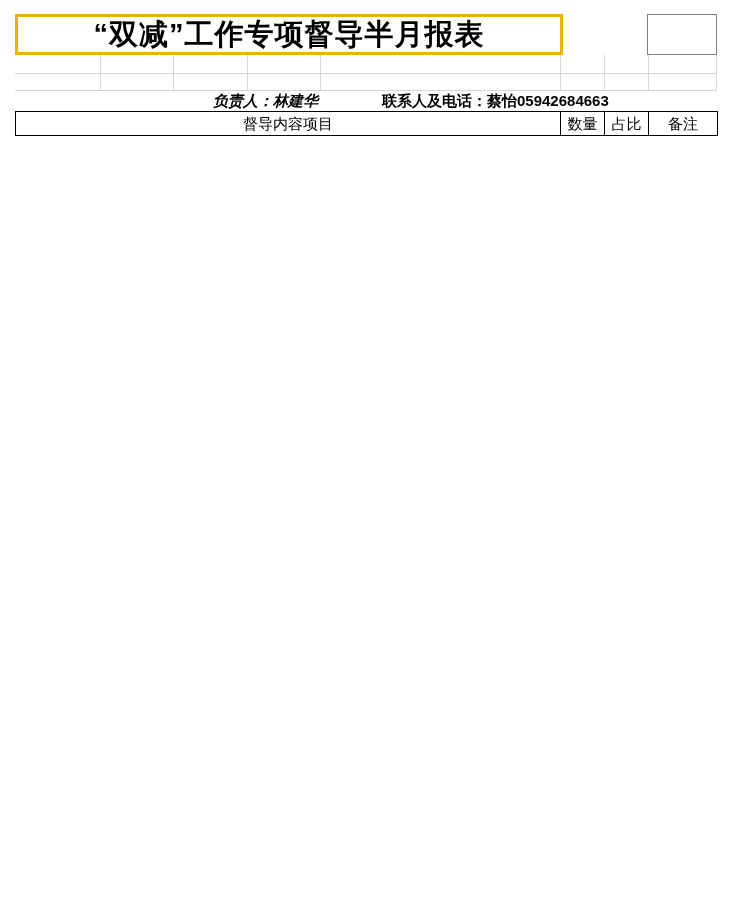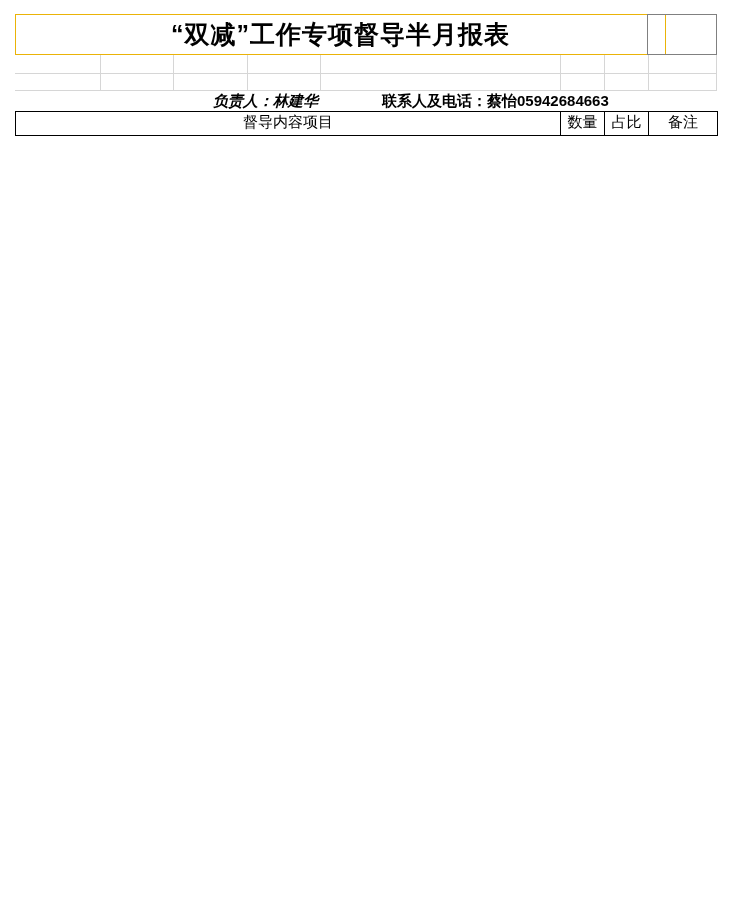--- a/index.html
+++ b/index.html
@@ -1,39 +1,39 @@
 <!DOCTYPE html>
 <html><head>
 <meta charset="utf-8">
 <style>
   html,body{margin:0;padding:0;background:#ffffff;}
   .page{position:relative;width:731px;height:900px;background:#fff;overflow:hidden;
         font-family:"Liberation Sans",sans-serif;font-size:15px;color:#000;}
   
-  .title-box{position:absolute;left:15px;top:14px;width:651px;height:41px;
-             border:1px solid #eab308;display:flex;align-items:center;justify-content:center;
-             font-size:25px;font-weight:bold;letter-spacing:1px;box-sizing:border-box;}
+  .title-box{position:absolute;left:15px;top:14px;width:548px;height:41px;
+             border:3px solid #eab308;display:flex;align-items:center;justify-content:center;
+             font-size:29px;font-weight:bold;letter-spacing:1px;box-sizing:border-box;}
   .title-side{position:absolute;left:647px;top:14px;width:70px;height:41px;
               border:1px solid #808080;box-sizing:border-box;}
   
   .gridrows{position:absolute;left:15px;top:55px;width:702px;height:36px;}
   .gridrows .h{position:absolute;left:0;width:702px;height:1px;background:#d6d6d6;}
   .gridrows .v{position:absolute;top:0;width:1px;height:36px;background:#d6d6d6;}
   
   .info{position:absolute;left:0;top:91px;width:731px;height:20px;font-weight:bold;}
   .info span{position:absolute;top:1px;white-space:nowrap;}
   .info .unit{left:17px;} .info .manager{left:213px;font-style:italic;} .info .contact{left:382px;}
   
   table.report{position:absolute;left:15px;top:111px;width:702px;border-collapse:collapse;
                table-layout:fixed;background:#fff;}
   col.c-sec{width:85px;} col.c-item{width:460px;} col.c-qty{width:44px;}
   col.c-pct{width:44px;} col.c-note{width:69px;}
   .report th,.report td{border:1px solid #000;padding:2px 3px;line-height:19px;
                         vertical-align:middle;box-sizing:border-box;overflow:hidden;}
-  .report tr{height:25px;font-family:Liberation Mono, monospace;}
+  .report tr{height:25px;}
   .report thead tr{height:24px;}
   .report th{font-weight:normal;text-align:center;}
 </style>
 </head>
 <body>
 
 <div class="page">
 
   <div class="title-box">“双减”工作专项督导半月报表</div>
   <div class="title-side"></div>

